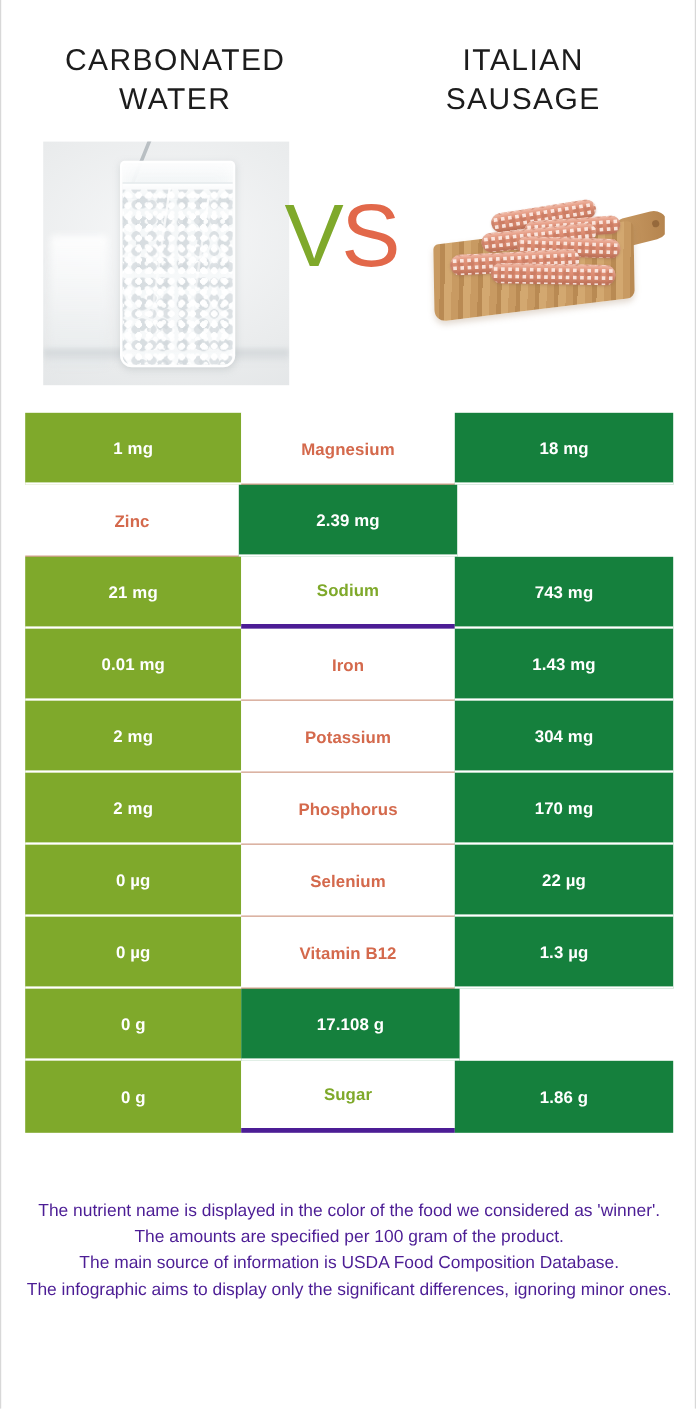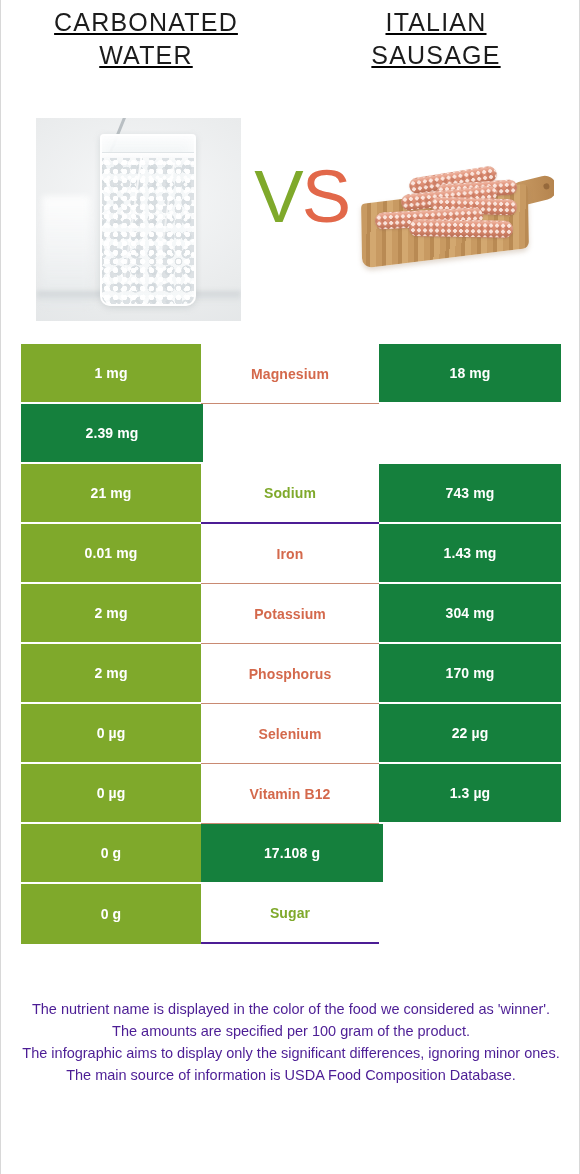--- a/index.html
+++ b/index.html
@@ -26,24 +26,23 @@
   .titles {
     position: absolute;
     top: 0; left: 0;
     width: 580px;
     height: 100px;
     display: flex;
   }
   .title {
     flex: 1 1 50%;
     display: flex;
-    align-items: flex-start;
+    align-items: flex-end;
     justify-content: center;
     padding-top: 6px;
-    text-decoration: underline;
   }
   .title-text {
     font-family: "Liberation Sans", sans-serif;
     font-size: 25px;
     font-weight: 300;
     letter-spacing: 1.2px;
     color: #1c1c1c;
     text-align: center;
     line-height: 1.33;
     text-transform: uppercase;
@@ -193,21 +192,21 @@
   .s-b { left: 88px; top: 50px; width: 80px; height: 15px; transform: rotate(-4deg); }
   .s-c { left: 52px; top: 58px; width: 96px; height: 16px; transform: rotate(-6deg); }
   .s-d { left: 82px; top: 66px; width: 86px; height: 16px; transform: rotate(2deg); }
   .s-e { left: 26px; top: 78px; width: 108px; height: 17px; transform: rotate(-3deg); }
   .s-f { left: 60px; top: 88px; width: 104px; height: 17px; transform: rotate(1deg); }
 
   .vs {
     position: absolute;
     left: 236px; top: 56px;
     width: 112px;
-    text-align: right;
+    text-align: left;
     font-size: 74px;
     font-weight: 400;
     line-height: 1;
     letter-spacing: -2px;
     font-family: "Liberation Sans", sans-serif;
   }
   .vs .v { color: #7fa92b; }
   .vs .s { color: #e2684a; }
 
   
@@ -240,21 +239,21 @@
     background: #15803d;
     color: #ffffff;
     border-bottom: 2px solid #ffffff;
   }
   .cell-mid {
     width: 178px;
     background: #ffffff;
     font-weight: 700;
   }
   .cell-mid.win-right { color: #d4694c; border-bottom: 1px solid #c98a72; }
-  .cell-mid.win-left  { color: #7fa92b; border-bottom: 2px solid #4c1d95; }
+  .cell-mid.win-left  { color: #7fa92b; border-bottom: 4px solid #4c1d95; }
   .row:last-child .cell-left,
   .row:last-child .cell-right { border-bottom: none; }
 
   
   .footer {
     position: absolute;
     left: 20px; top: 998px;
     width: 540px;
     text-align: center;
     font-size: 14.5px;
@@ -309,20 +308,21 @@
 
   </div>
 
   <div class="table" id="table-body">
       <div class="row">
         <div class="cell cell-left">1 mg</div>
         <div class="cell cell-mid win-right">Magnesium</div>
         <div class="cell cell-right">18 mg</div>
       </div>
       <div class="row">
+        <div class="cell cell-mid win-right">Zinc</div>
         <div class="cell cell-right">2.39 mg</div>
       </div>
       <div class="row">
         <div class="cell cell-left">21 mg</div>
         <div class="cell cell-mid win-left">Sodium</div>
         <div class="cell cell-right">743 mg</div>
       </div>
       <div class="row">
         <div class="cell cell-left">0.01 mg</div>
         <div class="cell cell-mid win-right">Iron</div>
@@ -348,23 +348,24 @@
         <div class="cell cell-mid win-right">Vitamin B12</div>
         <div class="cell cell-right">1.3 µg</div>
       </div>
       <div class="row">
         <div class="cell cell-left">0 g</div>
         <div class="cell cell-right">17.108 g</div>
       </div>
       <div class="row">
         <div class="cell cell-left">0 g</div>
         <div class="cell cell-mid win-left">Sugar</div>
+        <div class="cell cell-right">1.86 g</div>
       </div>
     </div>
 
   <div class="footer">
     <p>The nutrient name is displayed in the color of the food we considered as 'winner'.</p>
     <p>The amounts are specified per 100 gram of the product.</p>
+    <p>The main source of information is USDA Food Composition Database.</p>
     <p>The infographic aims to display only the significant differences, ignoring minor ones.</p>
-    <p>The main source of information is USDA Food Composition Database.</p>
   </div>
 
 </div>
 
 </body></html>

